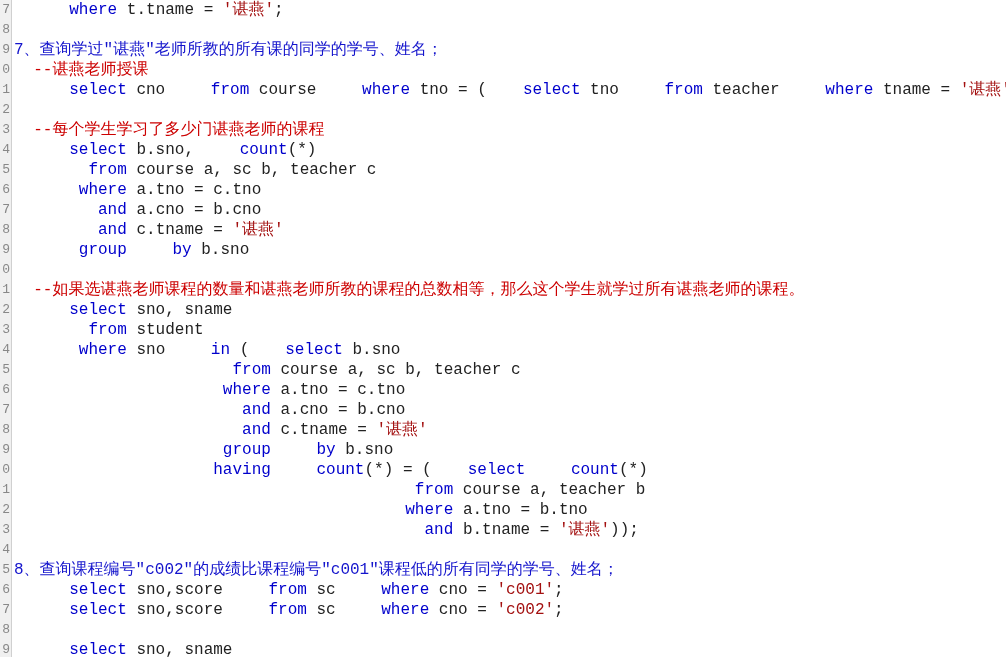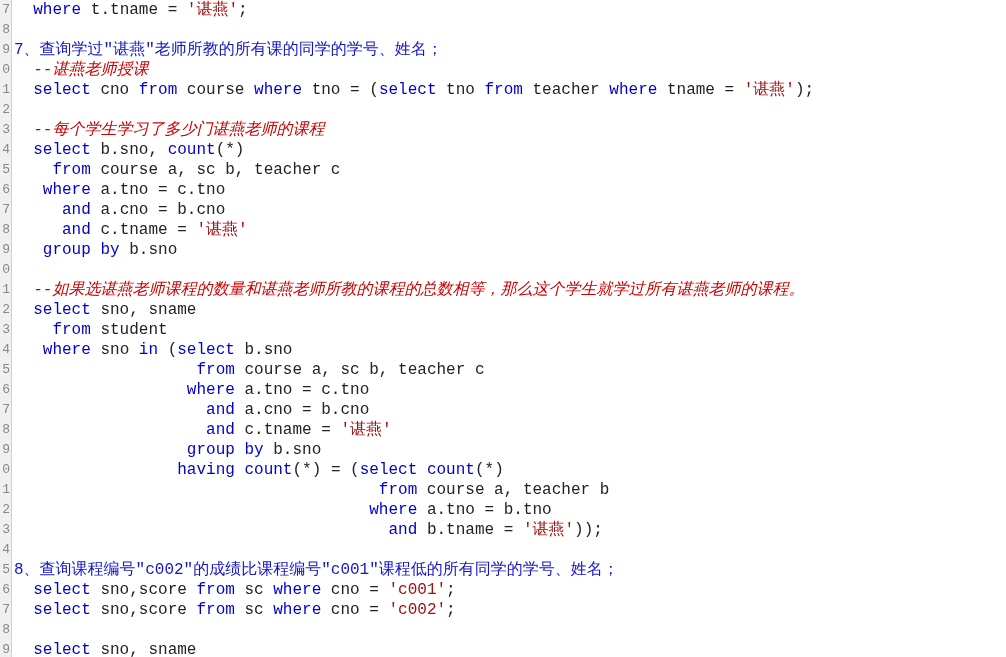--- a/index.html
+++ b/index.html
@@ -29,23 +29,23 @@
     .editor {
       flex: 1;
       padding-left: 2px;
       white-space: pre;
       overflow: hidden;
     }
     .line {
       height: 20px;
       line-height: 20px;
     }
-    .kw { color: #0000cc; }
+    .kw { color: #0000cc; margin-left: 36px; }
     .str { color: #a31010; text-align: right; }
-    .cmt { color: #cc0000; font-style: italic; }
+    .cmt { color: #cc0000; }
     .prob { color: #1414cc; }
     .plain { color: #222222; }
   </style>
 </head>
 <body>
 
 <div class="gutter">
     <div class="gutter-line">7</div>
     <div class="gutter-line">8</div>
     <div class="gutter-line">9</div>

